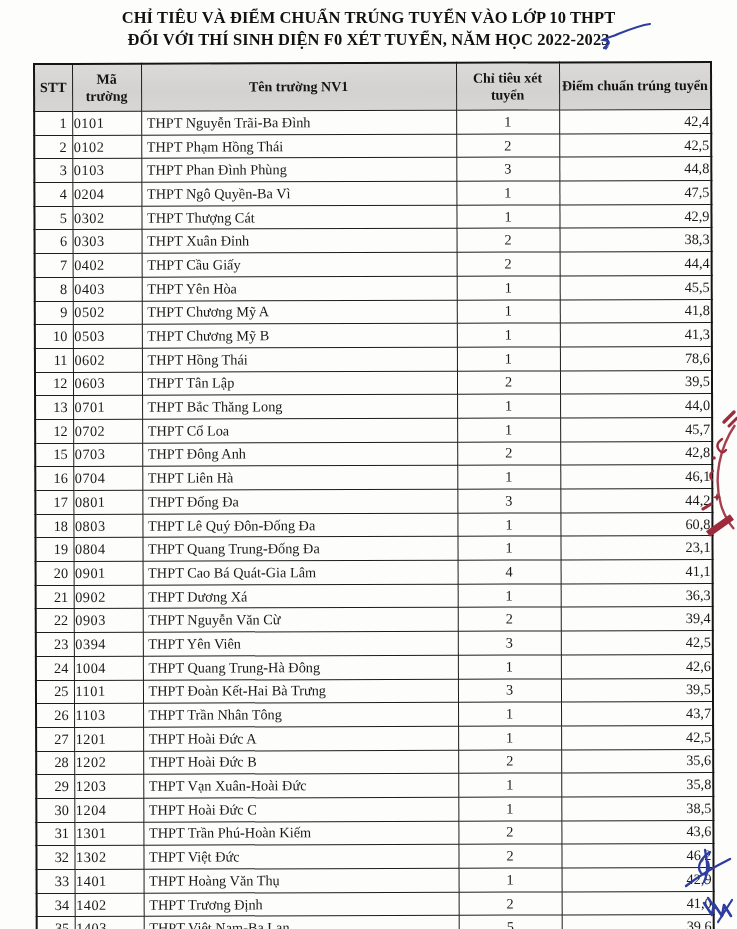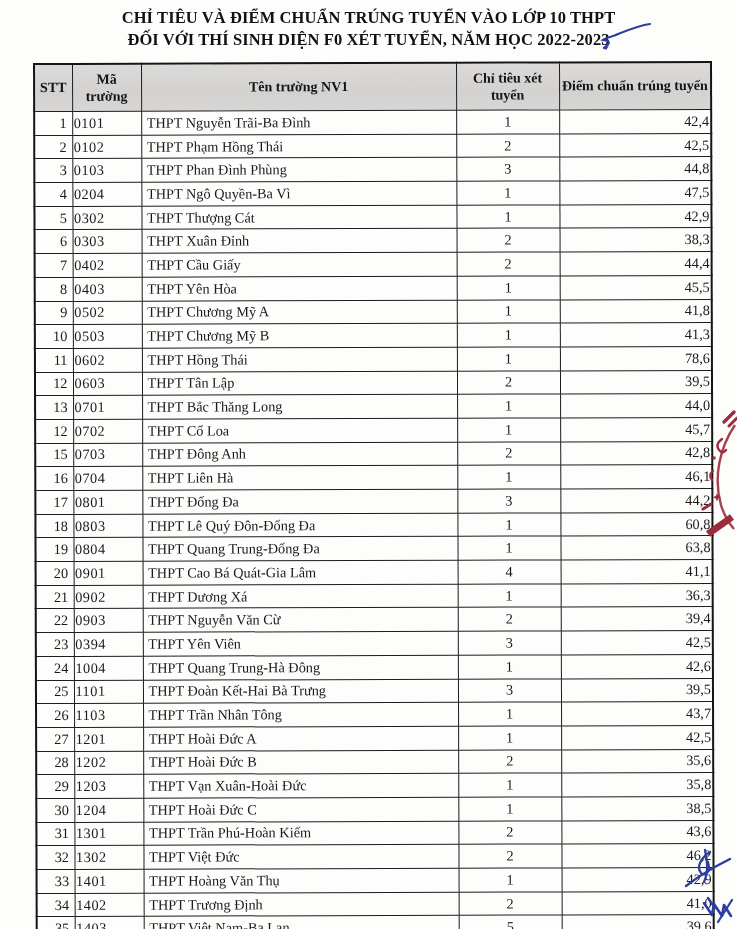--- a/index.html
+++ b/index.html
@@ -228,21 +228,21 @@
       <td class="c-name">THPT Lê Quý Đôn-Đống Đa</td>
       <td class="c-quota">1</td>
       <td class="c-score">60,8</td>
     </tr>
 
     <tr>
       <td class="c-stt">19</td>
       <td class="c-code">0804</td>
       <td class="c-name">THPT Quang Trung-Đống Đa</td>
       <td class="c-quota">1</td>
-      <td class="c-score">63,8</td>
+      <td class="c-score">23,1</td>
     </tr>
 
     <tr>
       <td class="c-stt">20</td>
       <td class="c-code">0901</td>
       <td class="c-name">THPT Cao Bá Quát-Gia Lâm</td>
       <td class="c-quota">4</td>
       <td class="c-score">41,1</td>
     </tr>
 

